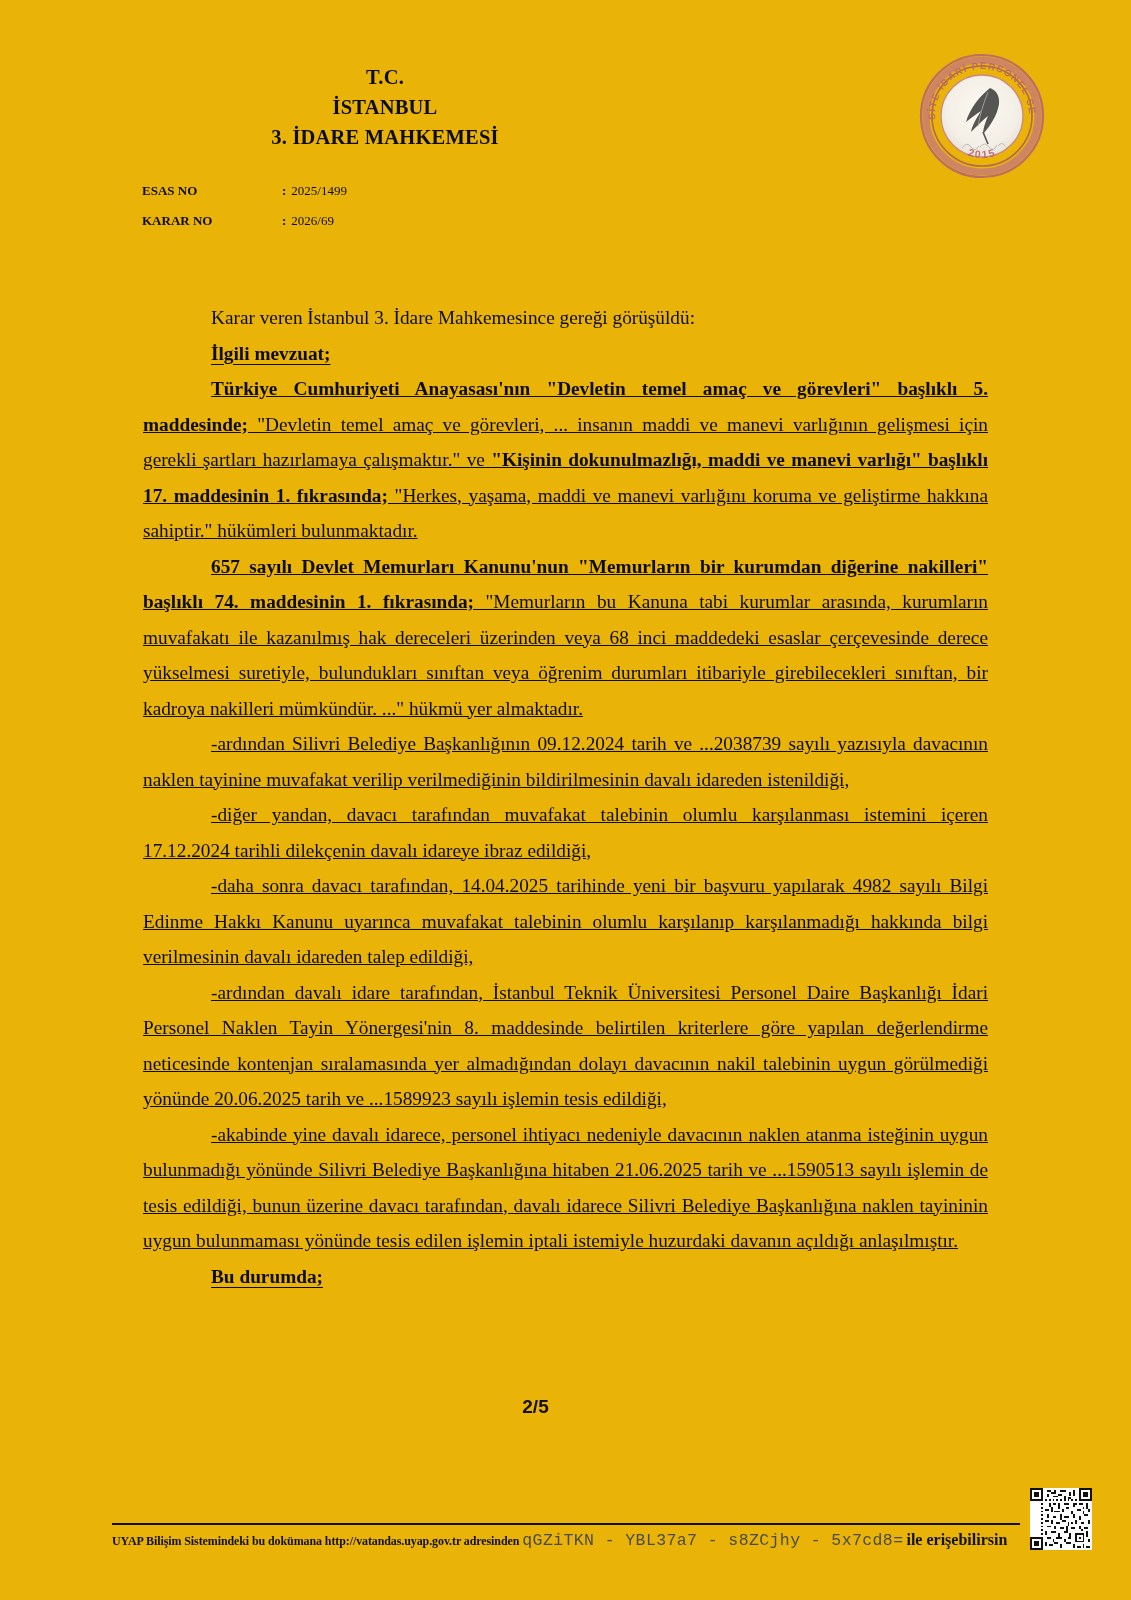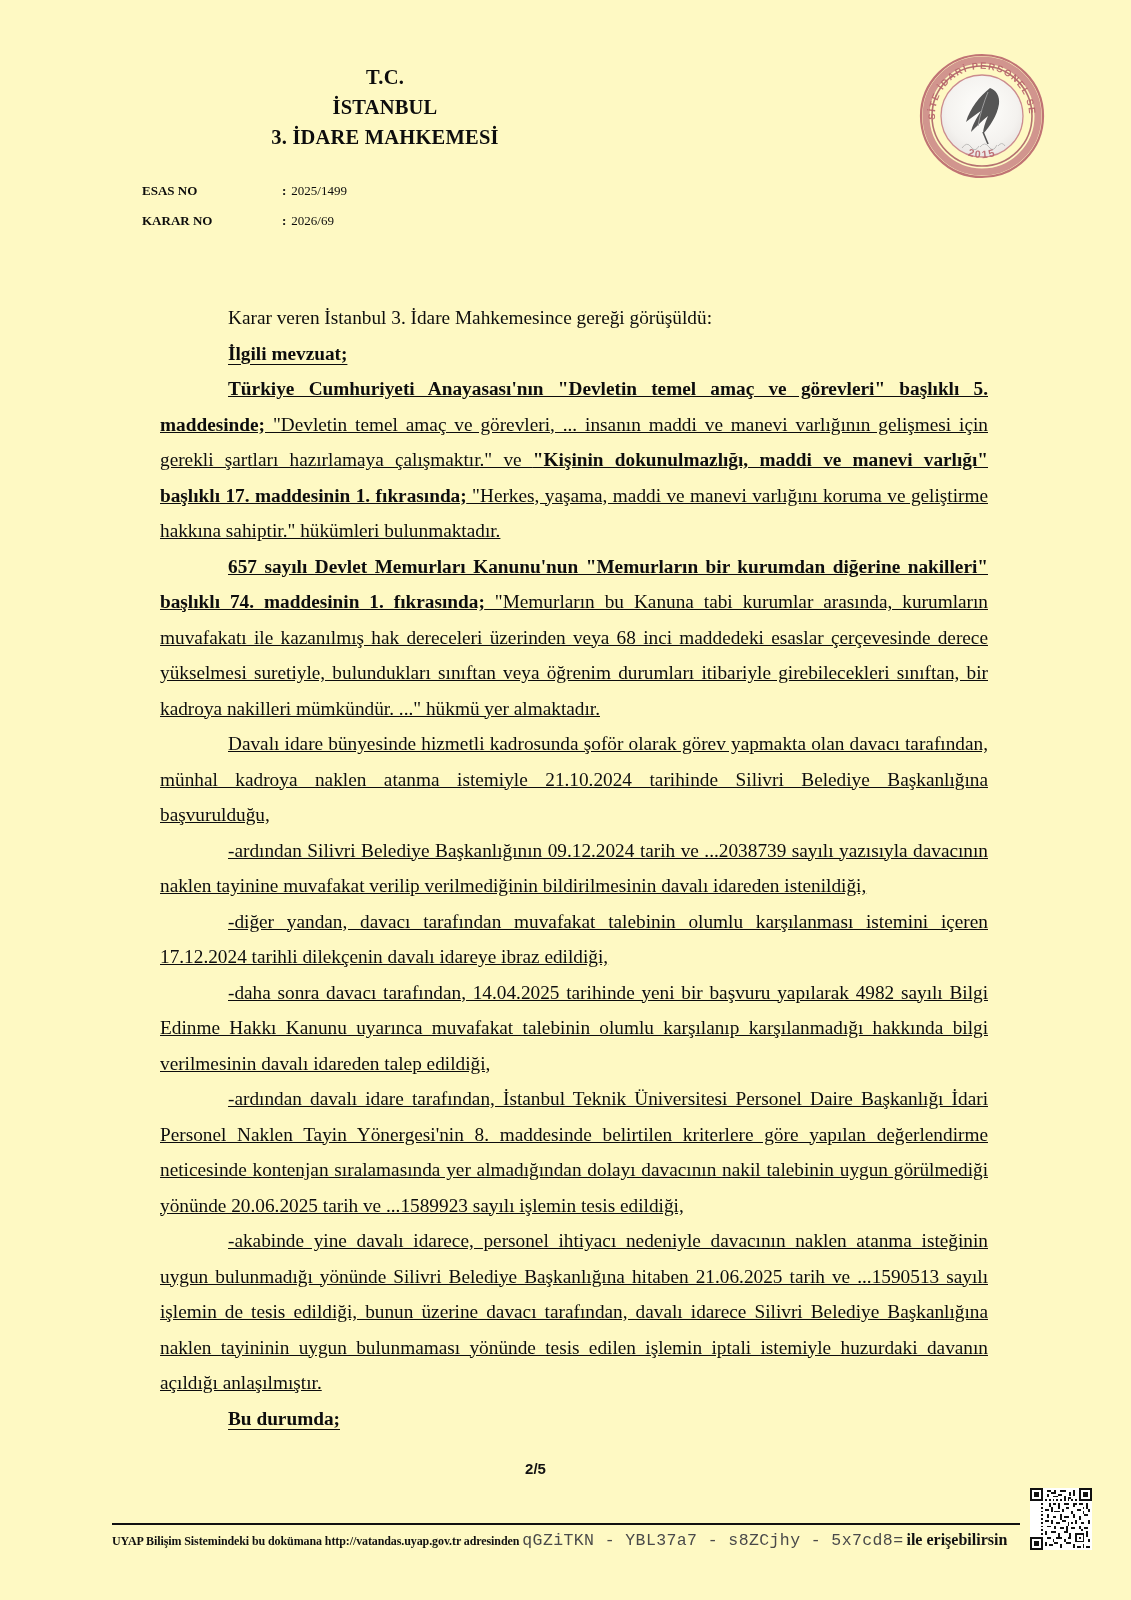--- a/index.html
+++ b/index.html
@@ -10,21 +10,21 @@
   }
   body {
     font-family: "Liberation Serif", "DejaVu Serif", serif;
     color: #0d0d0d;
   }
   .page {
     position: relative;
     width: 1131px;
     height: 1600px;
     margin: 0 auto;
-    background: #fef9c3;
+    background: #eab308;
     overflow: hidden;
     box-sizing: border-box;
   }
 
   
   .doc-header {
     position: absolute;
     top: 62px;
     left: 150px;
     width: 470px;
@@ -78,44 +78,44 @@
     position: absolute;
     top: 300px;
     left: 143px;
     width: 845px;
     font-size: 19.3px;
     line-height: 35.5px;
     text-align: justify;
     text-justify: inter-word;
   }
   .body-text p {
-    margin: 0 0 0 17px;
+    margin: 0 0 0 0;
   }
   .p-indent { text-indent: 68px; }
   .b { font-weight: bold; }
   .heading-u {
     font-weight: bold;
     text-decoration: underline;
     text-underline-offset: 4px;
   }
   .head-para {
     text-indent: 68px;
     margin-top: 2px;
     text-decoration: underline;
   }
 
   
   .page-num {
     position: absolute;
-    top: 1460px;
+    top: 1396px;
     left: 0;
     width: 1071px;
     text-align: center;
     font-family: "Liberation Sans", "DejaVu Sans", sans-serif;
-    font-size: 15px;
+    font-size: 19px;
     font-weight: bold;
     color: #111;
   }
 
   
   .footer-rule {
     position: absolute;
     top: 1523px;
     left: 112px;
     width: 908px;
@@ -234,21 +234,20 @@
 
     <p class="head-para">
       <span class="b">Türkiye Cumhuriyeti Anayasası'nın "Devletin temel amaç ve görevleri" başlıklı 5. maddesinde;</span><span> "Devletin temel amaç ve görevleri, ... insanın maddi ve manevi varlığının gelişmesi için gerekli şartları hazırlamaya çalışmaktır." ve </span><span class="b">"Kişinin dokunulmazlığı, maddi ve manevi varlığı" başlıklı 17. maddesinin 1. fıkrasında;</span><span> "Herkes, yaşama, maddi ve manevi varlığını koruma ve geliştirme hakkına sahiptir." hükümleri bulunmaktadır.</span>
     </p>
 
     <p class="head-para">
       <span class="b">657 sayılı Devlet Memurları Kanunu'nun "Memurların bir kurumdan diğerine nakilleri" başlıklı 74. maddesinin 1. fıkrasında;</span><span> "Memurların bu Kanuna tabi kurumlar arasında, kurumların muvafakatı ile kazanılmış hak dereceleri üzerinden veya 68 inci maddedeki esaslar çerçevesinde derece yükselmesi suretiyle, bulundukları sınıftan veya öğrenim durumları itibariyle girebilecekleri sınıftan, bir kadroya nakilleri mümkündür. ..." hükmü yer almaktadır.</span>
     </p>
 
 
-    <p class="head-para">Davalı idare bünyesinde hizmetli kadrosunda şoför olarak görev yapmakta olan davacı tarafından, münhal kadroya naklen atanma istemiyle 21.10.2024 tarihinde Silivri Belediye Başkanlığına başvurulduğu,</p>
     <p class="head-para">-ardından Silivri Belediye Başkanlığının 09.12.2024 tarih ve ...2038739 sayılı yazısıyla davacının naklen tayinine muvafakat verilip verilmediğinin bildirilmesinin davalı idareden istenildiği,</p>
     <p class="head-para">-diğer yandan, davacı tarafından muvafakat talebinin olumlu karşılanması istemini içeren 17.12.2024 tarihli dilekçenin davalı idareye ibraz edildiği,</p>
     <p class="head-para">-daha sonra davacı tarafından, 14.04.2025 tarihinde yeni bir başvuru yapılarak 4982 sayılı Bilgi Edinme Hakkı Kanunu uyarınca muvafakat talebinin olumlu karşılanıp karşılanmadığı hakkında bilgi verilmesinin davalı idareden talep edildiği,</p>
     <p class="head-para">-ardından davalı idare tarafından, İstanbul Teknik Üniversitesi Personel Daire Başkanlığı İdari Personel Naklen Tayin Yönergesi'nin 8. maddesinde belirtilen kriterlere göre yapılan değerlendirme neticesinde kontenjan sıralamasında yer almadığından dolayı davacının nakil talebinin uygun görülmediği yönünde 20.06.2025 tarih ve ...1589923 sayılı işlemin tesis edildiği,</p>
     <p class="head-para">-akabinde yine davalı idarece, personel ihtiyacı nedeniyle davacının naklen atanma isteğinin uygun bulunmadığı yönünde Silivri Belediye Başkanlığına hitaben 21.06.2025 tarih ve ...1590513 sayılı işlemin de tesis edildiği, bunun üzerine davacı tarafından, davalı idarece Silivri Belediye Başkanlığına naklen tayininin uygun bulunmaması yönünde tesis edilen işlemin iptali istemiyle huzurdaki davanın açıldığı anlaşılmıştır.</p>
 
     <p class="p-indent">
       <span class="heading-u">Bu durumda;</span>
     </p>
   </div>

